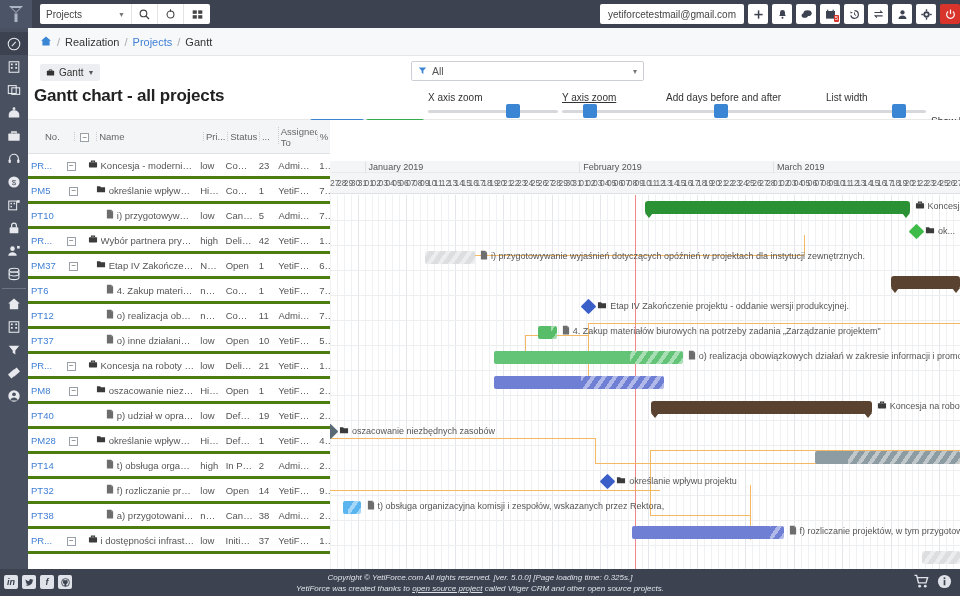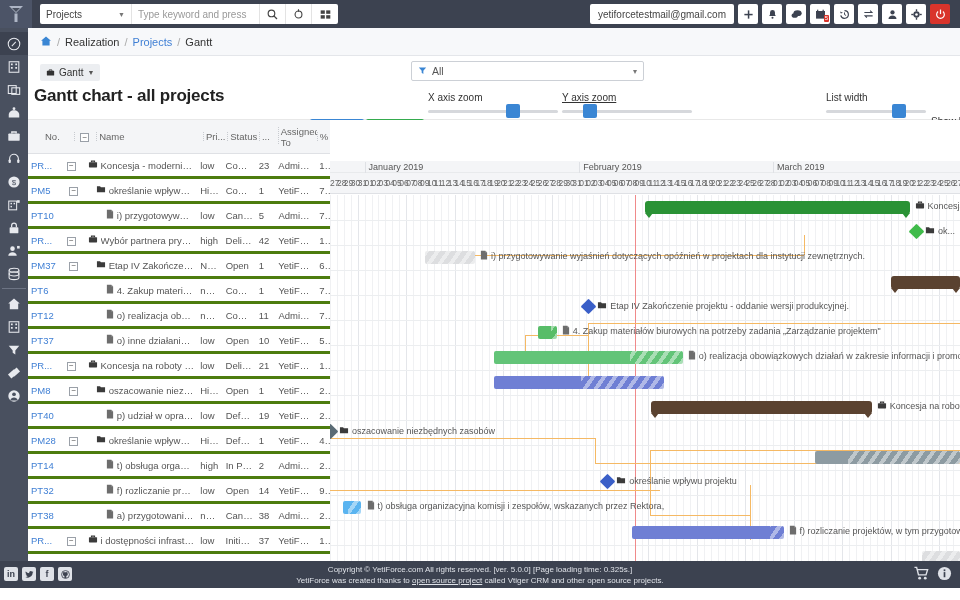--- a/index.html
+++ b/index.html
@@ -34,21 +34,21 @@
   .sg-input {
     width:128px; font-size:10px; color:#999; display:flex; align-items:center;
     padding:0 6px; border-right:1px solid #e3e3e3;
   }
   .sg-btn {
     width:26px; display:flex; align-items:center; justify-content:center;
     border-right:1px solid #e3e3e3; color:#444;
   }
   .sg-btn:last-child { border-right:none; }
 
-  .top-right { margin-left:auto; display:flex; align-items:center; gap:4px; padding-right:10px; }
+  .top-right { margin-left:auto; display:flex; align-items:center; gap:4px; padding-right:0; }
   .email-pill {
     background:#fff; border-radius:2px; height:20px; padding:0 8px;
     display:flex; align-items:center; font-size:10px; color:#444;
   }
   .tbtn {
     width:20px; height:20px; background:#fff; border-radius:2px;
     display:flex; align-items:center; justify-content:center;
     color:#3c4250; position:relative;
   }
   .tbtn.red { background:#d9342b; color:#fff; }
@@ -204,22 +204,23 @@
   .milestone {
     position:absolute; width:11px; height:11px; transform:rotate(45deg); border-radius:1px;
   }
   .blabel {
     position:absolute; font-size:9px; color:#555; white-space:nowrap;
     display:flex; align-items:center; gap:3px;
   }
 
   
   .footer {
-    position:absolute; left:0; bottom:12px; width:960px; height:27px; background:#3c4250;
+    position:absolute; left:0; bottom:4px; width:960px; height:27px; background:#3c4250;
     color:#dfe2e8;
+    font-style:italic;
   }
   .fsoc { position:absolute; left:4px; top:6px; display:flex; gap:4px; }
   .fsoc .s {
     width:14px; height:14px; background:#dfe2e8; color:#3c4250; border-radius:2px;
     display:flex; align-items:center; justify-content:center; font-size:9px; font-weight:bold;
   }
   .fcopy {
     position:absolute; left:0; right:0; top:3px; text-align:center; font-size:8px; line-height:11px;
   }
   .fcopy a { color:#dfe2e8; }
@@ -236,23 +237,20 @@
       <svg width="16" height="18" viewBox="0 0 16 18">
           <path d="M1 1h14l-7 7z" fill="#aeb6c6"></path>
           <path d="M4 3h8l-4 4z" fill="#49505f"></path>
           <path d="M6.5 8.5h3V17h-3z" fill="#aeb6c6"></path>
         </svg>
     </div>
     <div class="search-group">
       <div class="sg-module">
         <span>Projects</span>
         <span class="car">▼</span>
-      </div>
-      <div class="sg-input">
-        <span>Type keyword and press</span>
       </div>
       <div class="sg-btn">
         <svg width="11" height="11" viewBox="0 0 16 16">
             <circle cx="6.5" cy="6.5" r="4.8" fill="none" stroke="#444" stroke-width="1.7"></circle>
             <line x1="10" y1="10" x2="14.5" y2="14.5" stroke="#444" stroke-width="1.9"></line>
           </svg>
       </div>
       <div class="sg-btn">
         <svg width="11" height="11" viewBox="0 0 16 16">
             <circle cx="8" cy="8" r="5" fill="none" stroke="#444" stroke-width="1.6"></circle>
@@ -500,20 +498,26 @@
     <div class="slider-grp" style="left:400px; top:36px; width:130px;">
       <div class="slider-label">X axis zoom</div>
       <div class="slider-track">
         <div class="slider-knob" style="left:60%"></div>
       </div>
     </div>
     <div class="slider-grp" style="left:534px; top:36px; width:130px;text-decoration:underline;">
       <div class="slider-label">Y axis zoom</div>
       <div class="slider-track">
         <div class="slider-knob" style="left:16%"></div>
+      </div>
+    </div>
+    <div class="slider-grp" style="left:638px; top:36px; width:190px;">
+      <div class="slider-label">Add days before and after</div>
+      <div class="slider-track">
+        <div class="slider-knob" style="left:25%"></div>
       </div>
     </div>
     <div class="slider-grp" style="left:798px; top:36px; width:100px;">
       <div class="slider-label">List width</div>
       <div class="slider-track">
         <div class="slider-knob" style="left:66%"></div>
       </div>
     </div>
     <div class="showlist">
       <div class="slider-label">Show list</div>

